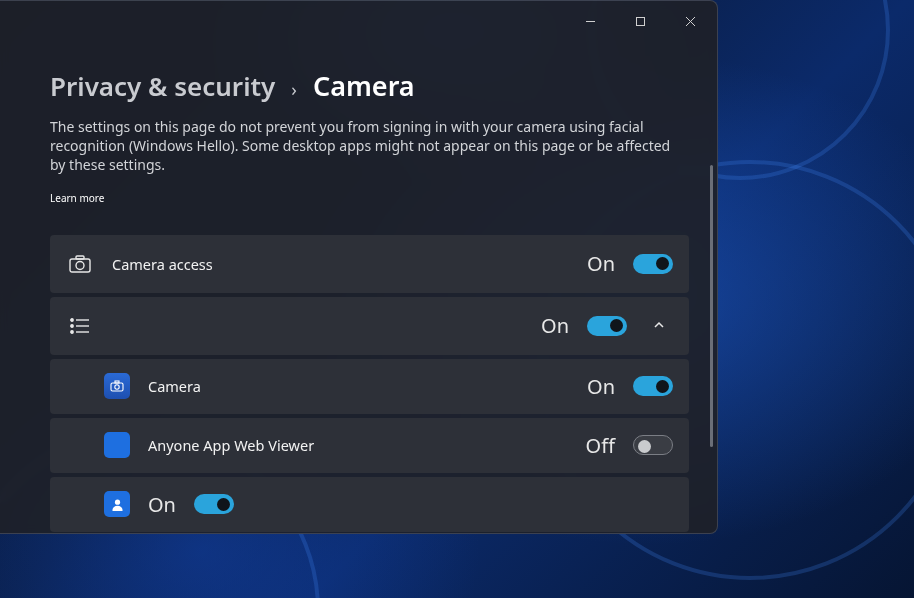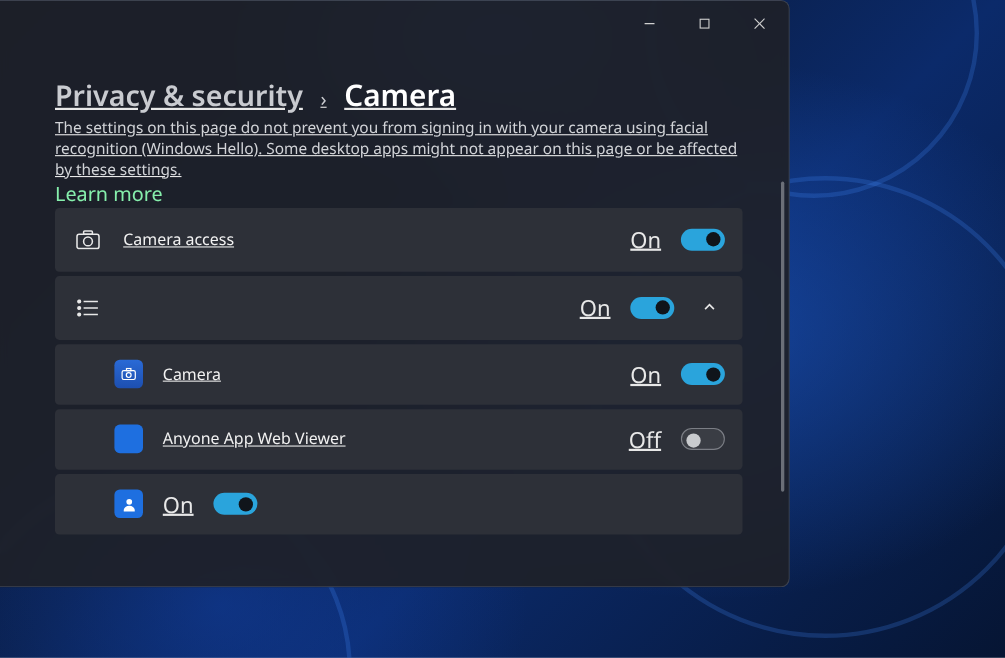--- a/index.html
+++ b/index.html
@@ -36,34 +36,34 @@
     gap: 12px; padding-right: 8px;
   }
   .titlebar .btn {
     width: 38px; height: 32px;
     display:flex; align-items:center; justify-content:center;
     color:#d0d0d0; cursor:pointer;
   }
   .titlebar svg { stroke:#d0d0d0; }
 
   .content {
-    flex:1; padding: 0 42px 0 50px; overflow:hidden; position:relative;text-decoration:underline;
+    flex:1; padding: 0 28px 0 50px; overflow:hidden; position:relative;
   }
   .scrollbar {
     position:absolute; right:4px; top:124px; width:3px; height:282px;
     background:#6b6f78; border-radius:2px;
   }
   .breadcrumb { display:flex; align-items:baseline; gap:16px; margin-top:26px;}
   .breadcrumb .parent { font-size:26px; font-weight:600; color:#c9cbd0; cursor:pointer;}
   .breadcrumb .chev { font-size:18px; color:#c9cbd0;}
   .breadcrumb .current { font-size:27px; font-weight:600; color:#ffffff;}
-  .desc { margin-top:4px; font-size:14px; line-height:1.35; color:#d2d4d8; max-width:640px;}
-  .learn { color:#86efac; cursor:pointer; display:inline-block; margin-top:0; font-size:18px;}
+  .desc { margin-top:14px; font-size:14px; line-height:1.35; color:#d2d4d8; max-width:640px;}
+  .learn { color:#ffffff; cursor:pointer; display:inline-block; margin-top:16px; font-size:10px;}
   
-  .cards { display:flex; flex-direction:column; gap:4px;}
+  .cards { margin-top:28px; display:flex; flex-direction:column; gap:4px;}
   .card {
     background:#2d3038;
     border-radius:4px;
     padding:14px 16px 14px 16px;
     display:flex; align-items:center; gap:18px;
     min-height:58px;
   }
   .card.sub { padding-left:54px; min-height:54px;}
   .card .lead-icon { width:28px; display:flex; justify-content:center; color:#e8e8e8;}
   .card .texts { flex:1; display:flex; flex-direction:column; gap:2px;}

